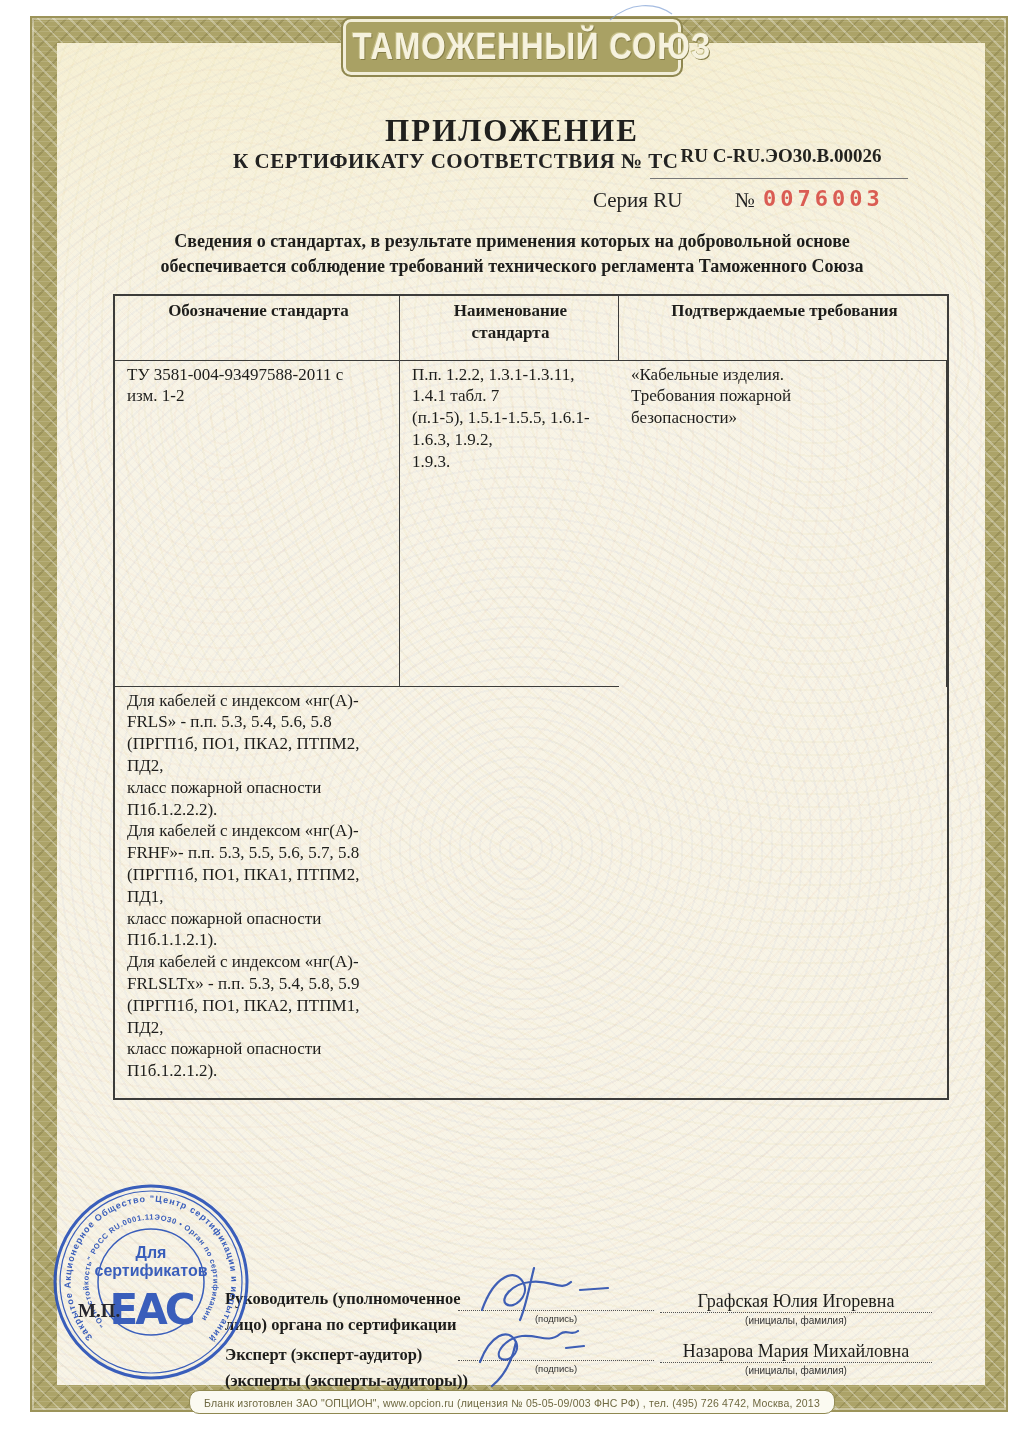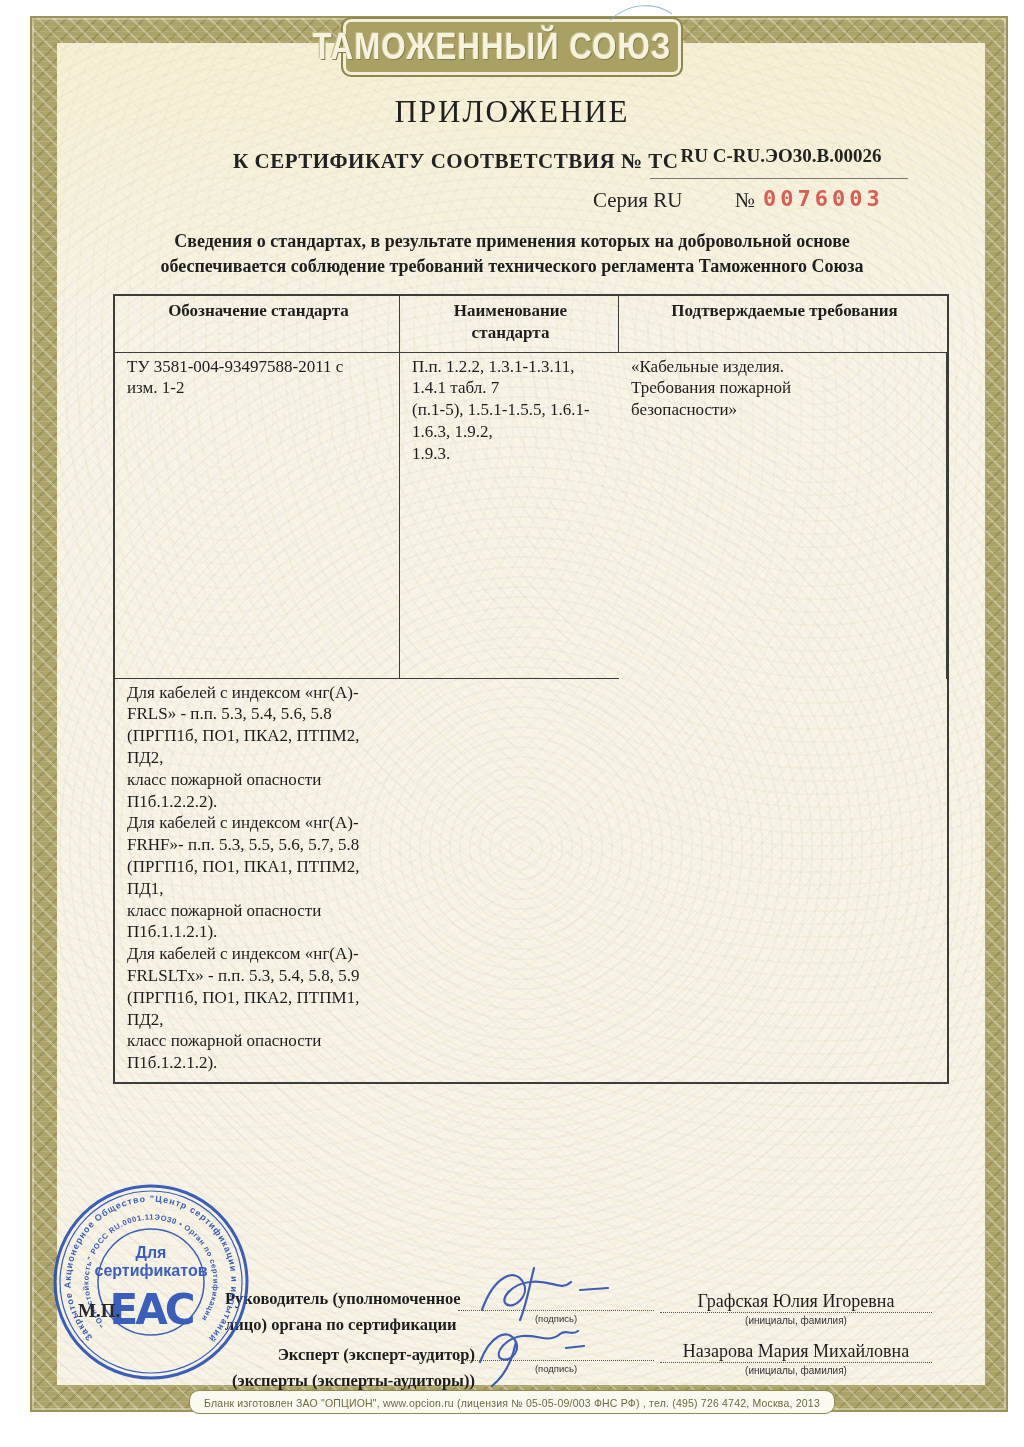--- a/index.html
+++ b/index.html
@@ -28,32 +28,32 @@
       repeating-radial-gradient(circle at 82% 22%, rgba(200,185,95,.07) 0 2px, transparent 2px 13px),
       repeating-linear-gradient(45deg, rgba(140,155,210,.05) 0 1px, transparent 1px 6px),
       repeating-linear-gradient(-45deg, rgba(230,180,150,.05) 0 1px, transparent 1px 6px);
   }
   
   .banner{
     position:absolute;top:17px;left:50%;transform:translateX(-50%);
     width:338px;height:56px;background:#a9a164;
     border:2px solid #8f8750;border-radius:10px;
     box-shadow:inset 0 0 0 3px #f2eed8, inset 0 0 0 6px #a9a164;
-    display:flex;align-items:center;justify-content:flex-end;z-index:5;
+    display:flex;align-items:center;justify-content:flex-start;z-index:5;
   }
   .banner span{
     font-family:"Liberation Sans",sans-serif;font-weight:bold;font-size:33px;
     color:#f6f2de;letter-spacing:1px;transform:scale(.95,1.1);
     text-shadow:1px 1px 0 #857d48,-1px -1px 0 #c3bc85;
     white-space:nowrap;
   }
   
   .doc-title{
-    position:absolute;top:94px;left:0;width:100%;text-align:center;
-    font-size:31px;font-weight:normal;letter-spacing:2px;color:#20201e;z-index:2;
+    position:absolute;top:113px;left:0;width:100%;text-align:center;
+    font-size:31px;font-weight:bold;letter-spacing:2px;color:#20201e;z-index:2;
   }
   .subtitle-label{
     position:absolute;top:149px;left:233px;
     font-size:21px;font-weight:bold;letter-spacing:.5px;color:#222;z-index:2;
   }
   .cert-number{
     position:absolute;top:145px;left:652px;width:258px;text-align:center;
     font-size:19px;font-weight:bold;color:#22221f;z-index:2;
   }
   .cert-underline{position:absolute;top:178px;left:650px;width:258px;border-bottom:1.5px solid #777;z-index:2;}
@@ -69,38 +69,38 @@
     font-size:18px;font-weight:bold;line-height:25px;color:#1e1e1c;z-index:2;
   }
   
   .cert-table{
     position:absolute;left:113px;top:294px;width:832px;
     display:grid;grid-template-columns:285px 219px 328px;
     border:2px solid #3c3c3a;background:transparent;z-index:2;
   }
   .cell{
     border-right:1.5px solid #3c3c3a;border-bottom:1.5px solid #3c3c3a;
-    padding:3px 9px 8px 12px;font-size:17px;line-height:21.8px;color:#1d1d1b;
+    padding:3px 9px 16px 12px;font-size:17px;line-height:21.8px;color:#1d1d1b;
     white-space:pre-line;box-sizing:border-box;
   }
   .cell.last-col{border-right:none;}
   .cell.last-row{border-bottom:none;}
   .cell.head{font-weight:bold;text-align:center;min-height:40px;padding-top:4px;}
   .cell.r1{min-height:86px;}
   .cell.r2{min-height:326px;}
   
   .stamp{position:absolute;left:50px;top:1181px;width:202px;height:202px;z-index:3;opacity:.92;}
   .mp-label{position:absolute;left:78px;top:1300px;font-size:19px;font-weight:bold;color:#26262c;z-index:4;}
   
   .role{
     position:absolute;left:225px;width:250px;
     font-size:16.5px;font-weight:bold;line-height:26px;color:#1d1d1b;z-index:2;white-space:pre-line;
   }
   .role.row1{top:1286px;}
-  .role.row2{top:1342px;text-align:right;}
+  .role.row2{top:1342px;}
   .sign-line{position:absolute;left:458px;width:196px;border-bottom:1.5px dotted #555;z-index:2;}
   .sign-line.row1{top:1310px;}
   .sign-line.row2{top:1360px;}
   .sign-caption{
     position:absolute;left:458px;width:196px;text-align:center;
     font-family:"Liberation Sans",sans-serif;font-size:9.5px;color:#333;z-index:2;
   }
   .sign-caption.row1{top:1313px;}
   .sign-caption.row2{top:1363px;}
   .sig-name{

